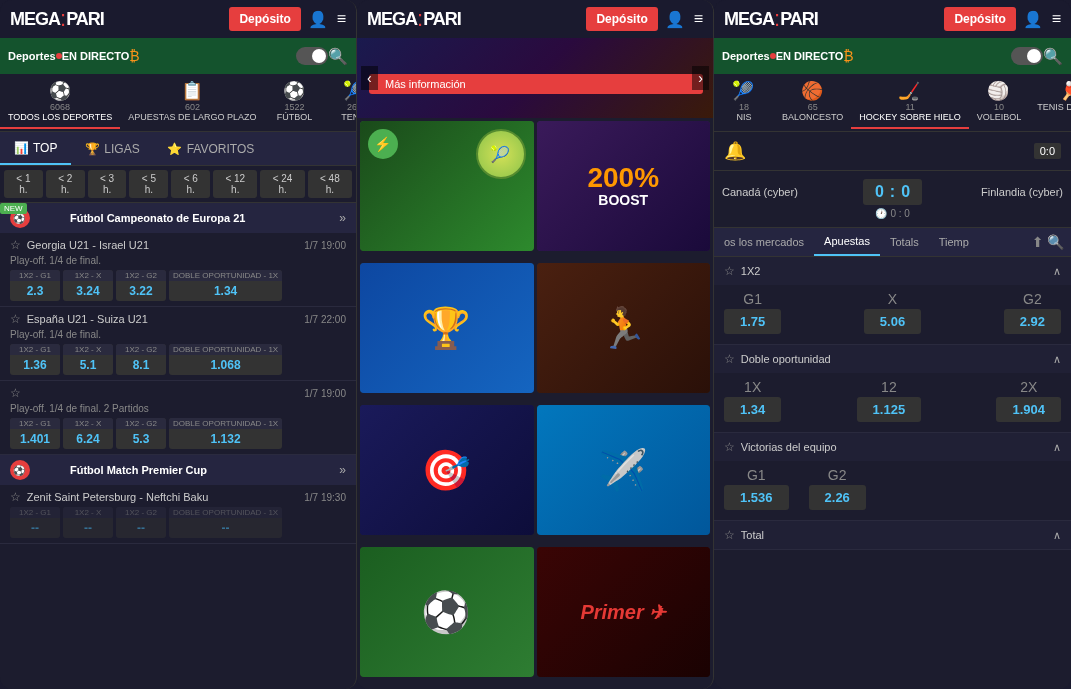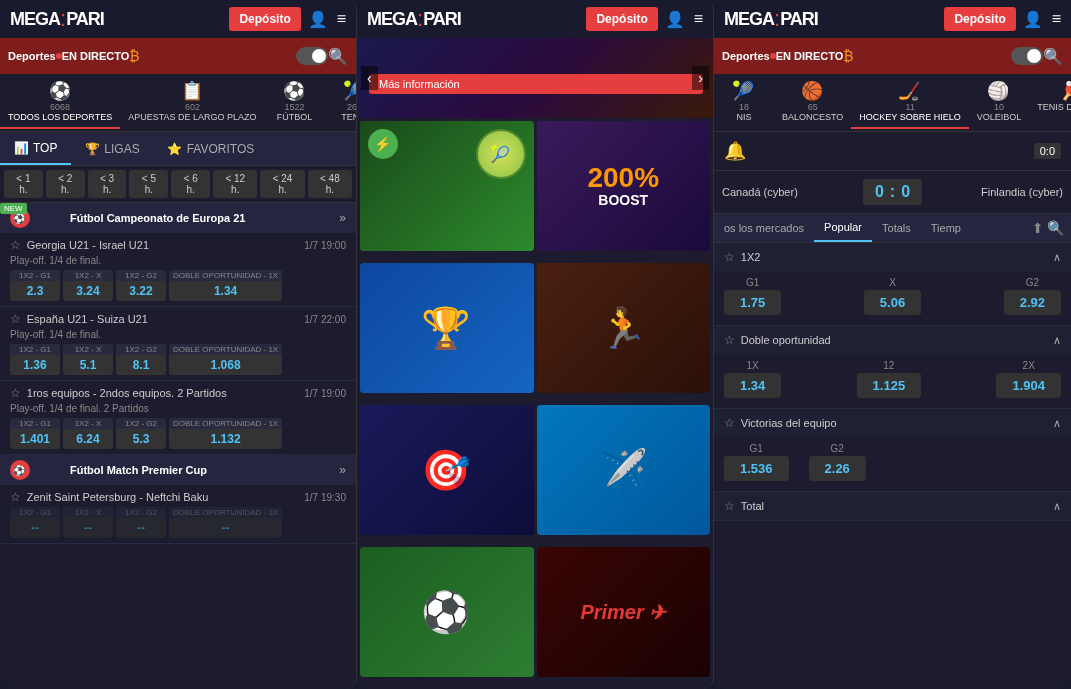--- a/index.html
+++ b/index.html
@@ -14,21 +14,21 @@
     
     .header { display: flex; align-items: center; justify-content: space-between; padding: 6px 10px; background: #1a1a2e; height: 38px; }
     .logo { display: flex; align-items: center; }
     .logo-text { color: white; font-size: 18px; font-weight: 900; letter-spacing: -1px; }
     .logo-dot { color: #e63e3e; font-size: 22px; }
     .header-actions { display: flex; align-items: center; gap: 8px; }
     .deposit-btn { background: #e63e3e; color: white; border: none; padding: 5px 10px; font-size: 12px; font-weight: bold; cursor: pointer; border-radius: 3px; }
     .icon-btn { color: white; background: none; border: none; cursor: pointer; font-size: 16px; }
 
     
-    .sports-nav { display: flex; align-items: center; background: #7f1d1d; padding: 4px 8px; height: 36px; }
+    .sports-nav { display: flex; align-items: center; background: #14532d; padding: 4px 8px; height: 36px; }
     .sports-nav-item { color: white; font-size: 11px; font-weight: bold; cursor: pointer; }
     .live-dot { width: 6px; height: 6px; background: #e63e3e; border-radius: 50%; display: inline-block; }
     .btc-icon { color: #f7931a; font-size: 14px; }
     .toggle { display: flex; align-items: center; background: #555; border-radius: 10px; width: 32px; height: 18px; cursor: pointer; position: relative; }
     .toggle-knob { width: 14px; height: 14px; background: white; border-radius: 50%; position: absolute; right: 2px; }
     .search-icon-btn { color: white; font-size: 16px; cursor: pointer; background: none; border: none; }
 
     
     .sports-tabs { display: flex; overflow-x: hidden; background: #1c1c2e; padding: 2px 0; border-bottom: 1px solid #333; height: 58px; }
     .sport-tab { display: flex; flex-direction: column; align-items: center; padding: 4px 8px; cursor: pointer; min-width: 60px; flex-shrink: 0; }
@@ -65,21 +65,21 @@
     .odds-row { display: flex; gap: 3px; flex-wrap: wrap; }
     .odds-group { display: flex; flex-direction: column; background: #333; border-radius: 3px; overflow: hidden; min-width: 50px; }
     .odds-group-wide { min-width: 110px; }
     .odds-label { color: #888; font-size: 8px; padding: 1px 4px; background: #2a2a3e; text-align: center; }
     .odds-value { color: #4fc3f7; font-size: 12px; font-weight: bold; padding: 3px 6px; text-align: center; cursor: pointer; }
     .star-icon { color: #888; font-size: 12px; cursor: pointer; }
 
     
     .promo-banner { background: linear-gradient(135deg, #1a1a3e, #2a1a3e); padding: 8px 10px; color: white; font-size: 11px; position: relative; }
     .promo-banner-text { font-size: 10px; color: #ccc; }
-    .mas-info-btn { background: #e63e3e; color: white; padding: 4px 10px; font-size: 11px; border-radius: 3px; display: inline-block; margin-top: 12px; cursor: pointer; }
+    .mas-info-btn { background: #e63e3e; color: white; padding: 4px 16px; font-size: 11px; border-radius: 3px; display: inline-block; margin-top: 12px; cursor: pointer; }
     .carousel-arrow { position: absolute; top: 50%; transform: translateY(-50%); background: rgba(0,0,0,0.5); color: white; border: none; padding: 4px 6px; cursor: pointer; font-size: 14px; }
     .carousel-arrow-left { left: 4px; }
     .carousel-arrow-right { right: 4px; }
 
     .promo-grid { display: grid; grid-template-columns: 1fr 1fr; gap: 3px; padding: 3px; flex: 1; overflow-y: auto; }
     .promo-card { position: relative; border-radius: 4px; overflow: hidden; height: 130px; cursor: pointer; }
     .promo-card-bg { width: 100%; height: 100%; display: flex; align-items: flex-end; padding: 6px; }
     .promo-card-label { color: white; font-size: 11px; font-weight: bold; text-shadow: 1px 1px 3px rgba(0,0,0,0.8); line-height: 1.3; }
 
     
@@ -106,21 +106,21 @@
     .market-tab { padding: 7px 10px; color: #aaa; font-size: 11px; cursor: pointer; }
     .market-tab.active { color: white; border-bottom: 2px solid #4fc3f7; }
     .markets-icons { display: flex; gap: 4px; margin-left: auto; padding-right: 6px; align-items: center; }
 
     .market-section { border-bottom: 1px solid #2a2a3e; }
     .market-section-header { display: flex; align-items: center; justify-content: space-between; padding: 7px 10px; background: #202035; cursor: pointer; }
     .market-section-title { display: flex; align-items: center; gap: 6px; color: #ccc; font-size: 11px; }
     .market-rows { padding: 6px 10px; }
     .market-row { display: flex; align-items: center; justify-content: space-between; margin-bottom: 4px; }
     .market-option { display: flex; flex-direction: column; align-items: center; }
-    .market-option-label { color: #888; font-size: 10px; margin-bottom: 2px; }
+    .market-option-label { color: #888; font-size: 14px; margin-bottom: 2px; }
     .market-option-value { background: #333; color: #4fc3f7; font-size: 13px; font-weight: bold; padding: 5px 16px; border-radius: 3px; cursor: pointer; }
     .markets-content { overflow-y: auto; flex: 1; }
 
     
     ::-webkit-scrollbar { width: 4px; }
     ::-webkit-scrollbar-track { background: #1c1c2e; }
     ::-webkit-scrollbar-thumb { background: #444; border-radius: 2px; }
 
     .panel-content { overflow-y: auto; flex: 1; }
 
@@ -268,21 +268,20 @@
         <div class="odds-group odds-group-wide">
           <div class="odds-label">DOBLE OPORTUNIDAD - 1X</div>
           <div class="odds-value">1.068</div>
         </div>
       </div>
     </div>
 
     <div class="match-item">
       <div class="match-header">
         <span class="star-icon">☆</span>
-        <span class="match-teams" style="flex:1;margin:0 6px;">1ros equipos - 2ndos equipos. 2 Partidos</span>
         <span class="match-time">1/7 19:00</span>
       </div>
       <div class="match-subtitle">Play-off. 1/4 de final. 2 Partidos</div>
       <div class="odds-row">
         <div class="odds-group">
           <div class="odds-label">1X2 - G1</div>
           <div class="odds-value">1.401</div>
         </div>
         <div class="odds-group">
           <div class="odds-label">1X2 - X</div>
@@ -502,25 +501,29 @@
   <div class="match-score-section">
     <div class="score-row">
       <span class="score-team">Canadá (cyber)</span>
       <div class="score-display">
         <span>0</span>
         <span class="score-colon">:</span>
         <span>0</span>
       </div>
       <span class="score-team score-team-right">Finlandia (cyber)</span>
     </div>
+    <div class="score-time">
+      <span>🕐</span>
+      <span>0 : 0</span>
+    </div>
   </div>
 
   <div class="markets-tabs">
     <div class="market-tab">os los mercados</div>
-    <div class="market-tab active">Popular</div>
+    <div class="market-tab active">Apuestas</div>
     <div class="market-tab">Totals</div>
     <div class="market-tab">Tiemp</div>
     <div class="markets-icons">
       <span style="color:#888;font-size:14px;cursor:pointer;">⬆</span>
       <span style="color:#888;font-size:14px;cursor:pointer;">🔍</span>
     </div>
   </div>
 
   <div class="markets-content">
 

